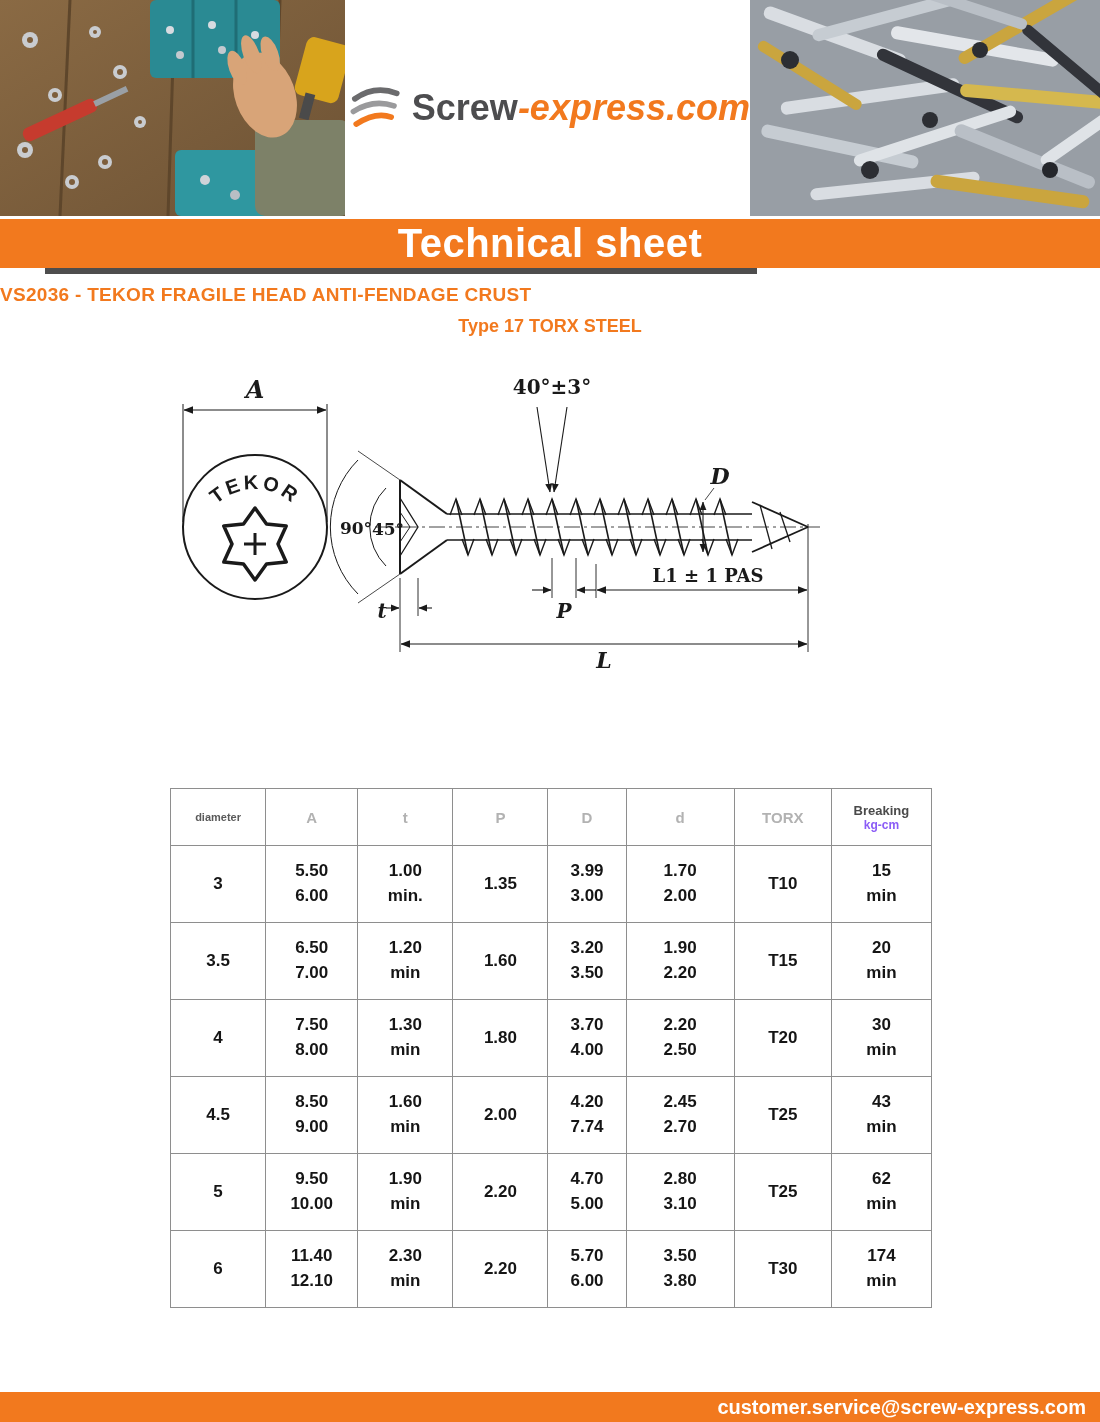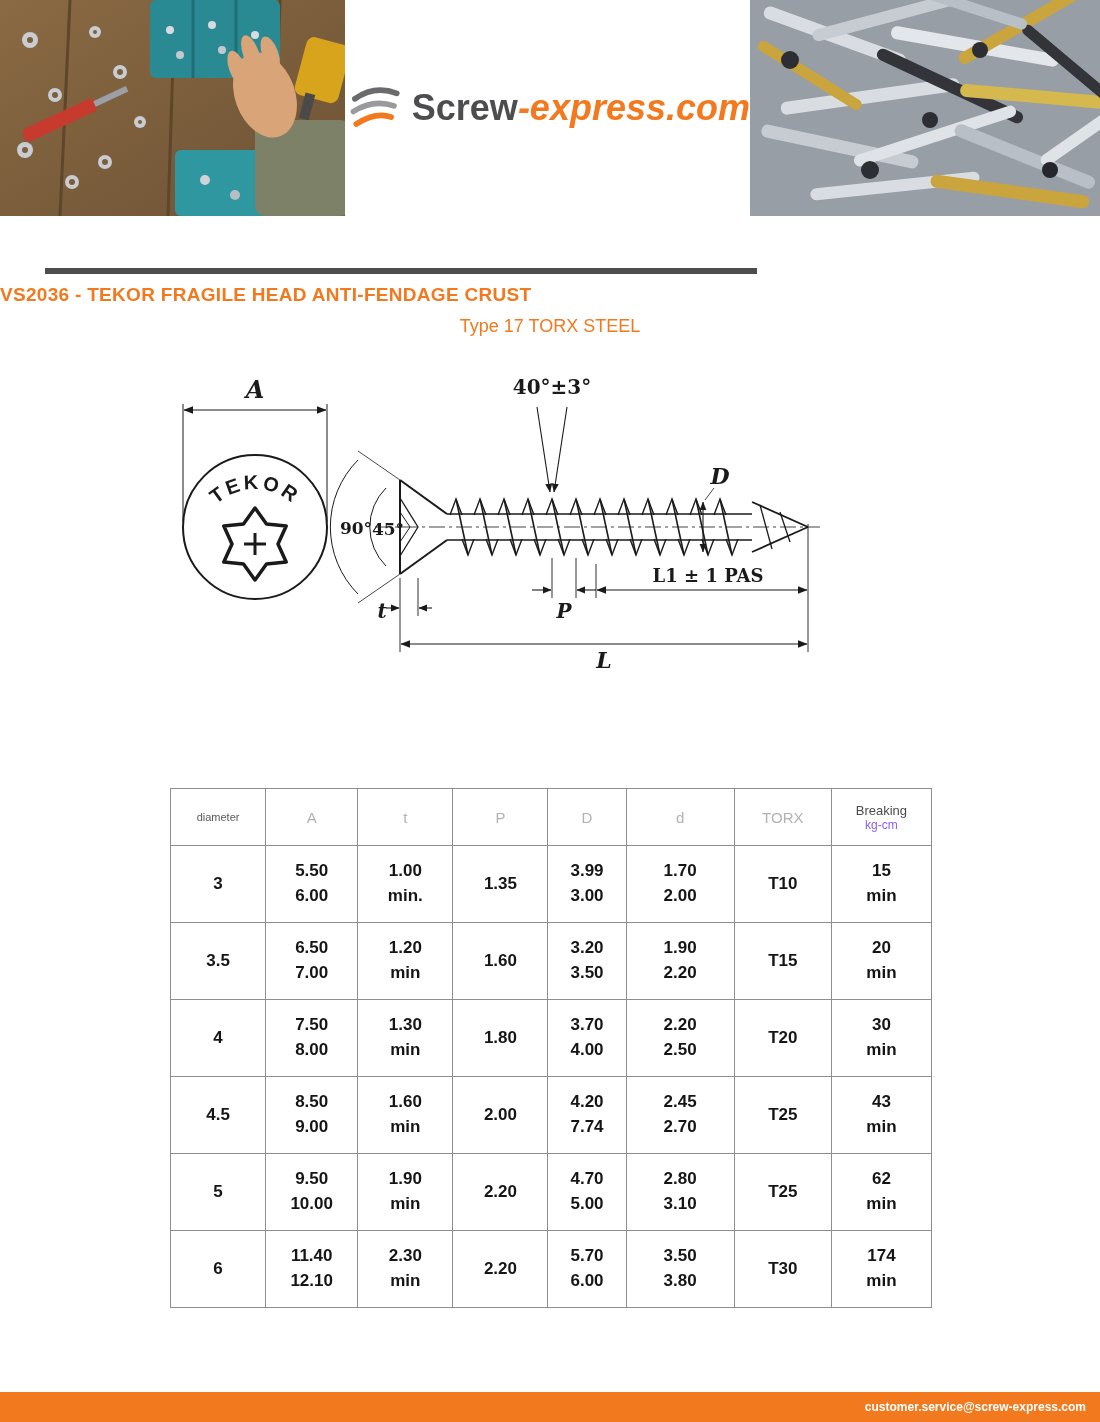--- a/index.html
+++ b/index.html
@@ -20,45 +20,45 @@
   
   .banner{position:absolute;top:219px;left:0;width:1100px;height:49px;background:var(--accent);
           display:flex;align-items:center;justify-content:center;}
   .banner-title{color:#fff;font-weight:bold;font-size:40px;letter-spacing:.5px;}
   .banner-shadow{position:absolute;top:268px;left:45px;width:712px;height:6px;background:#4e4d4d;}
 
   
   .product-title{position:absolute;top:284px;left:0;width:100%;
                  color:var(--accent);font-size:19px;font-weight:bold;letter-spacing:.3px;}
   .product-subtitle{position:absolute;top:316px;left:0;width:100%;text-align:center;
-                 color:var(--accent);font-size:18px;font-weight:normal;}
+                 color:var(--accent);font-size:18px;font-weight:bold;}
 
   
   .diagram{position:absolute;top:352px;left:160px;width:780px;height:345px;}
   .dimlabel{font-family:"DejaVu Serif",serif;font-style:italic;font-weight:bold;fill:#1a1a1a;}
   .dimtext{font-family:"DejaVu Serif",serif;font-weight:bold;fill:#1a1a1a;}
   .tekor-text{font-family:"Liberation Sans",sans-serif;font-weight:bold;letter-spacing:3px;fill:#1a1a1a;}
 
   
   .spec-table-wrap{position:absolute;top:788px;left:170px;width:762px;}
   table.spec{border-collapse:collapse;table-layout:fixed;width:762px;}
   table.spec td,table.spec th{border:1px solid #8e8e8e;text-align:center;vertical-align:middle;padding:0;}
-  table.spec thead th{height:56px;font-weight:normal;border-radius:6px;}
+  table.spec thead th{height:56px;font-weight:bold;border-radius:6px;}
   .h-diam{font-size:11px;color:#5a5a5a;}
   .h-light{font-size:15px;color:#b2b2b2;}
   .h-break{font-size:13px;color:#4a4a4a;}
   .h-break .kg{display:block;font-size:12px;color:#8b5cf6;}
   .h-break .bk{display:block;}
   table.spec tbody td{height:76px;font-weight:bold;font-size:17px;color:#151515;line-height:1.45;}
   .l1,.l2{display:block;}
 
   
   .footer{position:absolute;bottom:0;left:0;width:1100px;height:30px;background:var(--accent);
           display:flex;align-items:center;justify-content:flex-end;padding-right:14px;box-sizing:border-box;}
-  .footer-email{color:#fff;font-weight:bold;font-size:12px;}
+  .footer-email{color:#fff;font-weight:bold;font-size:20px;}
 </style>
 </head>
 <body>
 
 <div class="page">
 
   <div class="header">
 
     <div class="photo-left">
       <svg width="345" height="216" viewBox="0 0 345 216">
@@ -154,20 +154,23 @@
         </g>
         <circle cx="40" cy="60" r="9" fill="#2c2e33"></circle>
           <circle cx="230" cy="50" r="8" fill="#2c2e33"></circle>
         <circle cx="120" cy="170" r="9" fill="#2c2e33"></circle>
           <circle cx="300" cy="170" r="8" fill="#24262b"></circle>
         <circle cx="180" cy="120" r="8" fill="#2c2e33"></circle>
       </svg>
     </div>
   </div>
 
+  <div class="banner">
+    <div class="banner-title">Technical sheet</div>
+  </div>
   <div class="banner-shadow"></div>
 
   <div class="product-title">VS2036 - TEKOR FRAGILE HEAD ANTI-FENDAGE CRUST</div>
   <div class="product-subtitle">Type 17 TORX STEEL</div>
 
   <div class="diagram">
     <svg width="780" height="345" viewBox="0 0 780 345">
       <defs>
         <marker id="ah" viewBox="0 0 10 10" refX="9.5" refY="5" markerWidth="8" markerHeight="8" orient="auto">
           <path d="M0,1 L10,5 L0,9 z" fill="#1a1a1a"></path>

